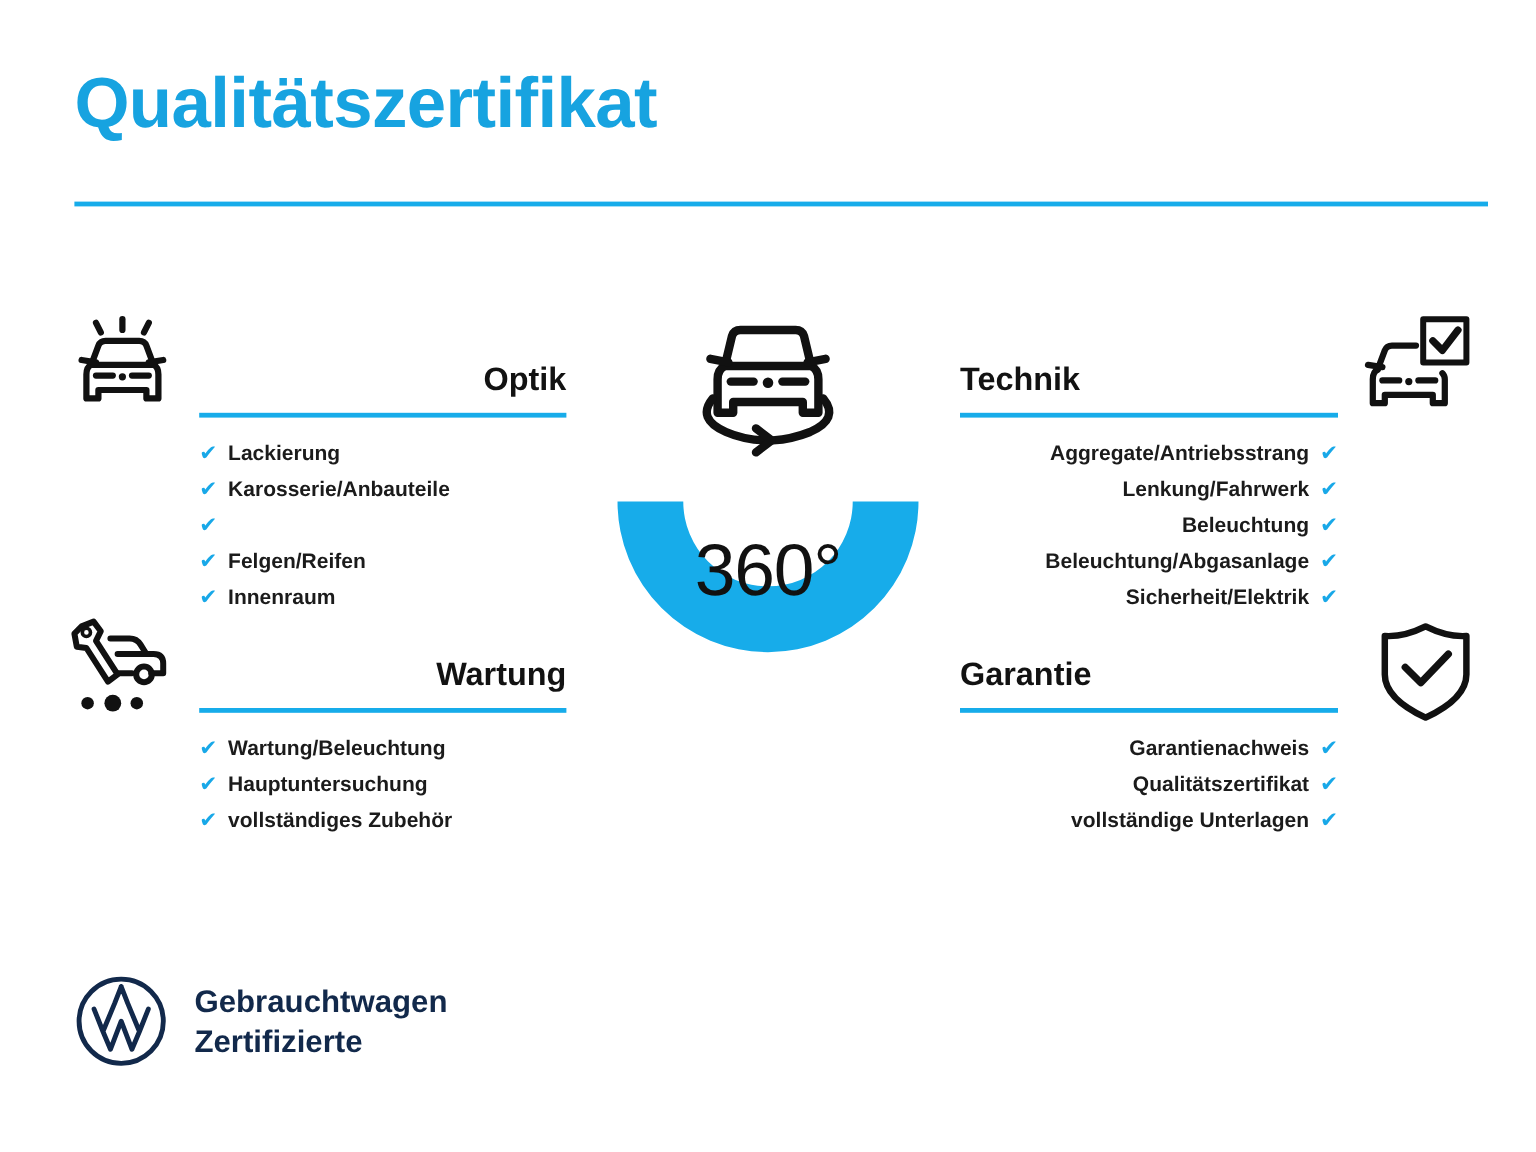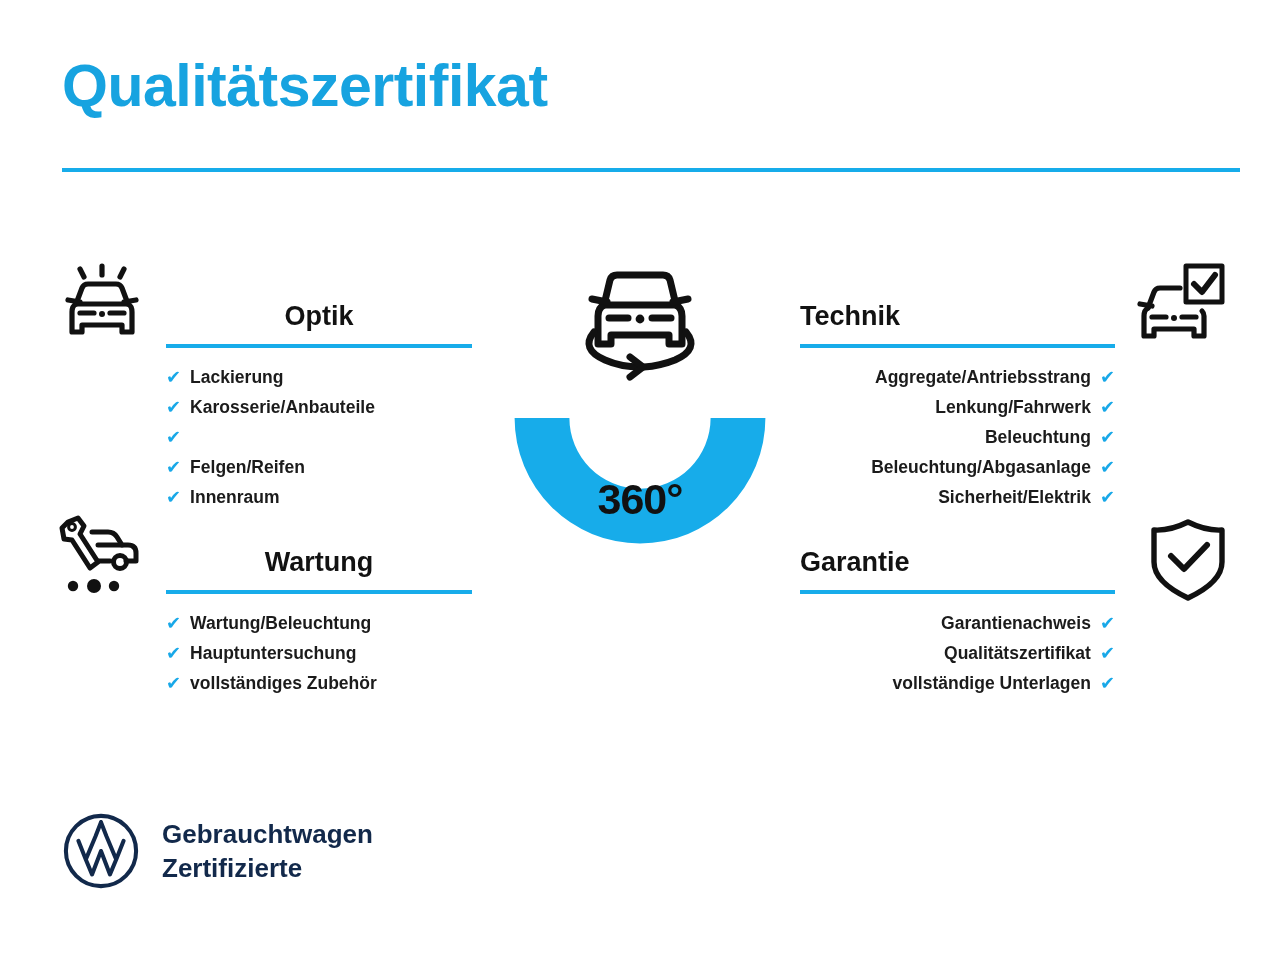--- a/index.html
+++ b/index.html
@@ -85,21 +85,21 @@
   .check {
     color: #18A8E8;
     font-size: 18px;
     font-weight: 700;
     line-height: 30px;
   }
 
   
   .side-left .list li { justify-content: flex-start; }
   .side-left .check { margin-right: 9px; }
-  .side-left .block-title { text-align: center; }
+  .side-left .block-title { text-align: right; }
 
   
   .side-right .list li { justify-content: flex-end; }
   .side-right .check { margin-left: 9px; }
   .side-right .block-title { text-align: left; }
 
   
   #block-optik   { left: 166px; top: 300px; width: 306px; }
   #block-wartung { left: 166px; top: 546px; width: 306px; }
   #block-technik { left: 800px; top: 300px; width: 315px; }
@@ -125,26 +125,25 @@
     width: 364px;
     height: 394px;
   }
   #badge svg { display: block; width: 100%; height: 100%; }
   .badge-center-text {
     position: absolute;
     left: 0;
     right: 0;
     top: 197px;
     text-align: center;
-    font-size: 43px;
-    font-weight: 700;
+    font-size: 61px;
+    font-weight: 400;
     color: #111111;
     letter-spacing: -1px;
     line-height: 1;
-    margin-top: 33px;
   }
 
   
   #footer {
     position: absolute;
     left: 62px;
     top: 812px;
     display: flex;
     align-items: center;
   }

